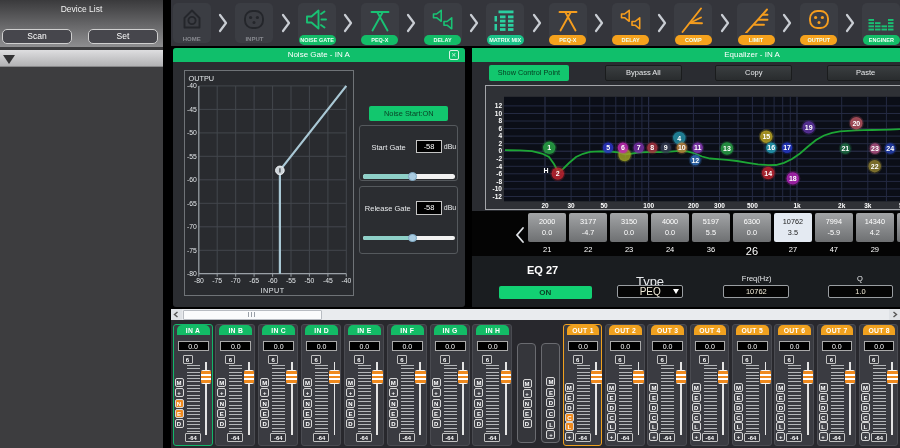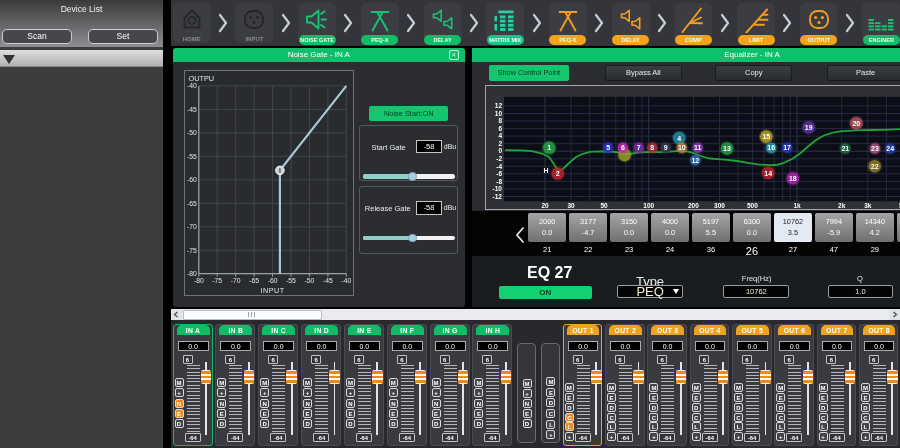--- a/index.html
+++ b/index.html
@@ -376,24 +376,24 @@
 <div class="abs" style="left:261.2px;top:164.5px;width:37.5px;height:29px;background:linear-gradient(#a2a4a6,#6e7072);color:#fff;border-radius:2px;font-size:7.3px;text-align:center;line-height:1.45;padding-top:4.5px;">6300<br>0.0</div>
 <div class="abs" style="left:261.2px;top:196.8px;width:37.5px;color:#fff;font-size:11px;text-align:center;">26</div>
 <div class="abs" style="left:302.2px;top:164.5px;width:37.5px;height:29px;background:#e4eaf2;color:#1c1c1c;border-radius:2px;font-size:7.3px;text-align:center;line-height:1.45;padding-top:4.5px;">10762<br>3.5</div>
 <div class="abs" style="left:302.2px;top:196.8px;width:37.5px;color:#fff;font-size:7.5px;text-align:center;">27</div>
 <div class="abs" style="left:343.1px;top:164.5px;width:37.5px;height:29px;background:linear-gradient(#a2a4a6,#6e7072);color:#fff;border-radius:2px;font-size:7.3px;text-align:center;line-height:1.45;padding-top:4.5px;">7994<br>-5.9</div>
 <div class="abs" style="left:343.1px;top:196.8px;width:37.5px;color:#fff;font-size:7.5px;text-align:center;">47</div>
 <div class="abs" style="left:384.1px;top:164.5px;width:37.5px;height:29px;background:linear-gradient(#a2a4a6,#6e7072);color:#fff;border-radius:2px;font-size:7.3px;text-align:center;line-height:1.45;padding-top:4.5px;">14340<br>4.2</div>
 <div class="abs" style="left:384.1px;top:196.8px;width:37.5px;color:#fff;font-size:7.5px;text-align:center;">29</div>
 <div class="abs" style="left:425.0px;top:164.5px;width:37.5px;height:29px;background:linear-gradient(#a2a4a6,#6e7072);color:#fff;border-radius:2px;font-size:7.3px;text-align:center;line-height:1.45;padding-top:4.5px;">6000<br>0.0</div>
 <div class="abs" style="left:0;top:208px;width:428px;height:51px;background:#1a1d20;"></div>
-<div class="abs" style="left:55px;top:216px;width:80px;color:#fff;font-size:16px;font-weight:bold;">EQ 27</div>
+<div class="abs" style="left:55px;top:216px;width:80px;color:#fff;font-size:11px;font-weight:bold;">EQ 27</div>
 <div class="abs" style="left:26.7px;top:238px;width:93px;height:13.4px;background:#12d173;border-radius:2px;color:#0a4227;font-size:8px;font-weight:bold;text-align:center;line-height:13px;">ON</div>
 <div class="abs" style="left:148px;top:226px;width:60px;color:#e8eaec;font-size:13px;text-align:center;">Type</div>
-<div class="abs" style="left:145.3px;top:237.1px;width:65.8px;height:13.4px;background:#050505;border:1px solid #9a9ea2;border-radius:2px;color:#f2ecd8;font-size:13px;text-align:center;line-height:12px;">PEQ</div>
+<div class="abs" style="left:145.3px;top:237.1px;width:65.8px;height:13.4px;background:#050505;border:1px solid #9a9ea2;border-radius:2px;color:#f2ecd8;font-size:10px;text-align:center;line-height:12px;">PEQ</div>
 <div class="abs" style="left:201px;top:241.3px;width:0;height:0;border-left:3.8px solid transparent;border-right:3.8px solid transparent;border-top:5.2px solid #fff;"></div>
 <div class="abs" style="left:254.6px;top:226px;width:60px;color:#e8eaec;font-size:7.5px;text-align:center;">Freq(Hz)</div>
 <div class="abs" style="left:251.4px;top:237.1px;width:65.9px;height:13.4px;background:#050505;border:1px solid #9a9ea2;border-radius:2px;color:#f2ecd8;font-size:7.5px;text-align:center;line-height:12px;">10762</div>
 <div class="abs" style="left:357.9px;top:226px;width:60px;color:#e8eaec;font-size:7.5px;text-align:center;">Q</div>
 <div class="abs" style="left:356.2px;top:237.1px;width:64.6px;height:13.4px;background:#050505;border:1px solid #9a9ea2;border-radius:2px;color:#f2ecd8;font-size:7.5px;text-align:center;line-height:12px;">1.0</div>
 </div>
 <div class="abs" style="left:171px;top:309px;width:729px;height:139px;background:#28282d;overflow:hidden;">
 <div class="abs" style="left:0;top:0;width:729px;height:11px;background:#e9ebee;"></div>
 <div class="abs" style="left:0;top:0;width:11px;height:11px;background:#dfe2e6;"></div>
 <svg class="abs" style="left:2px;top:2px;" width="7" height="7" viewBox="0 0 7 7">

